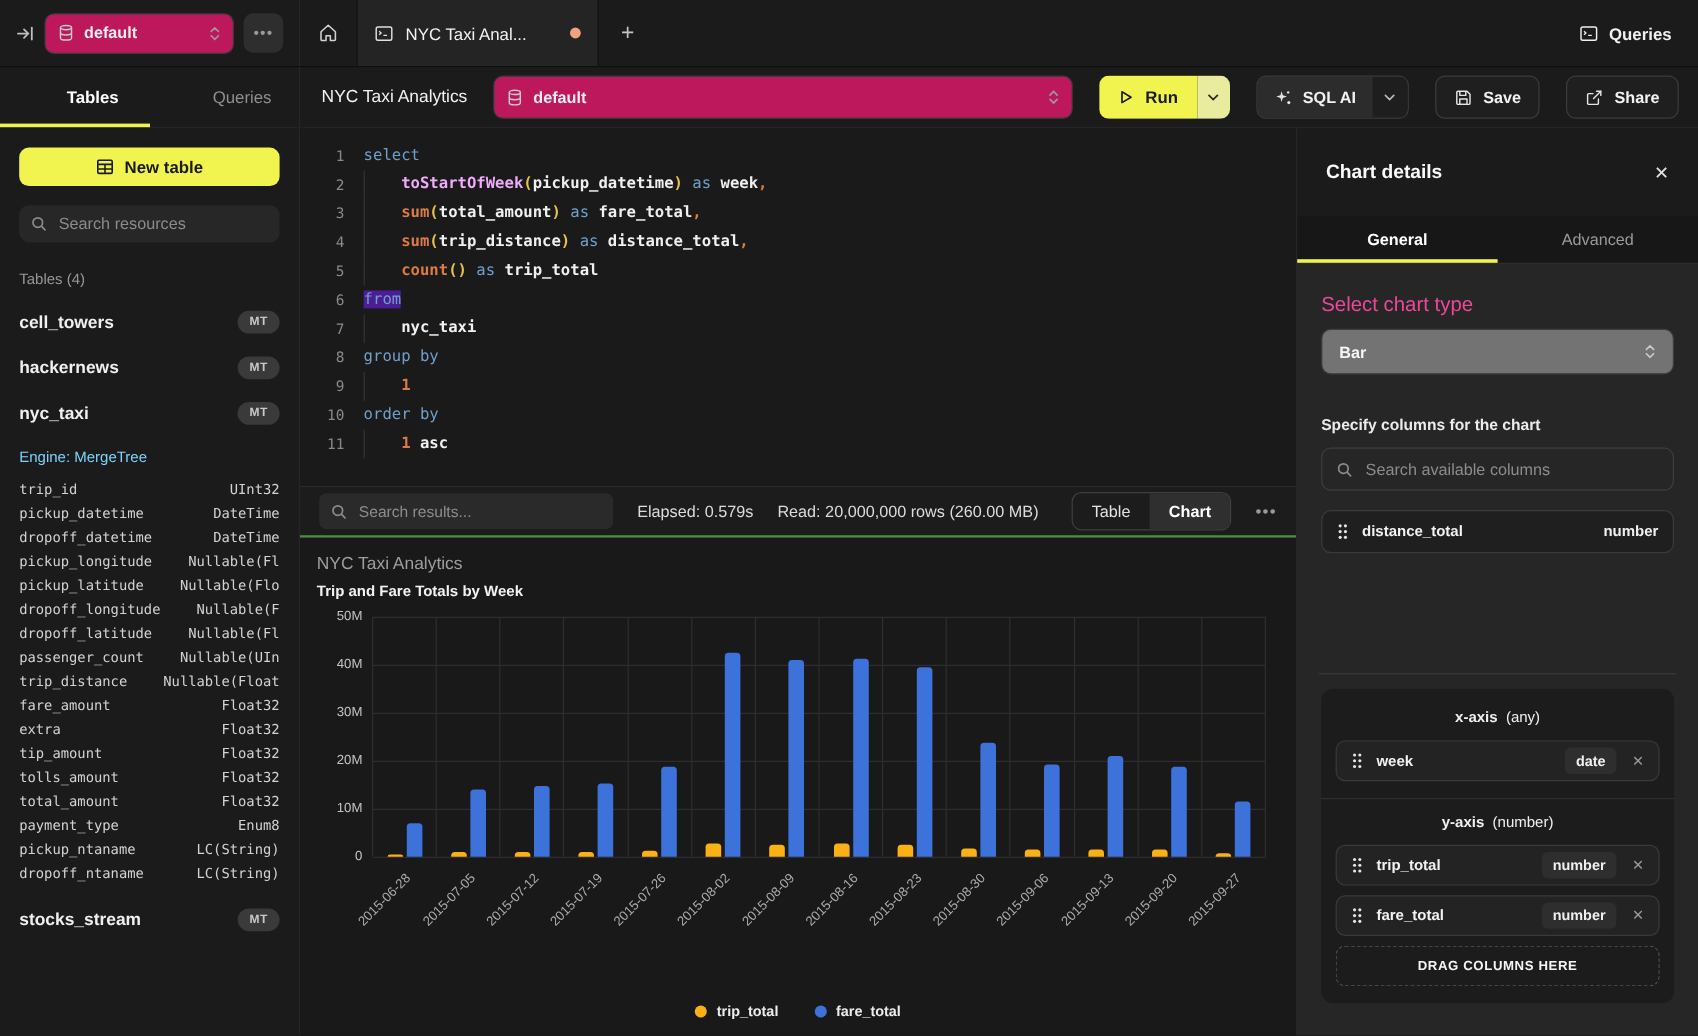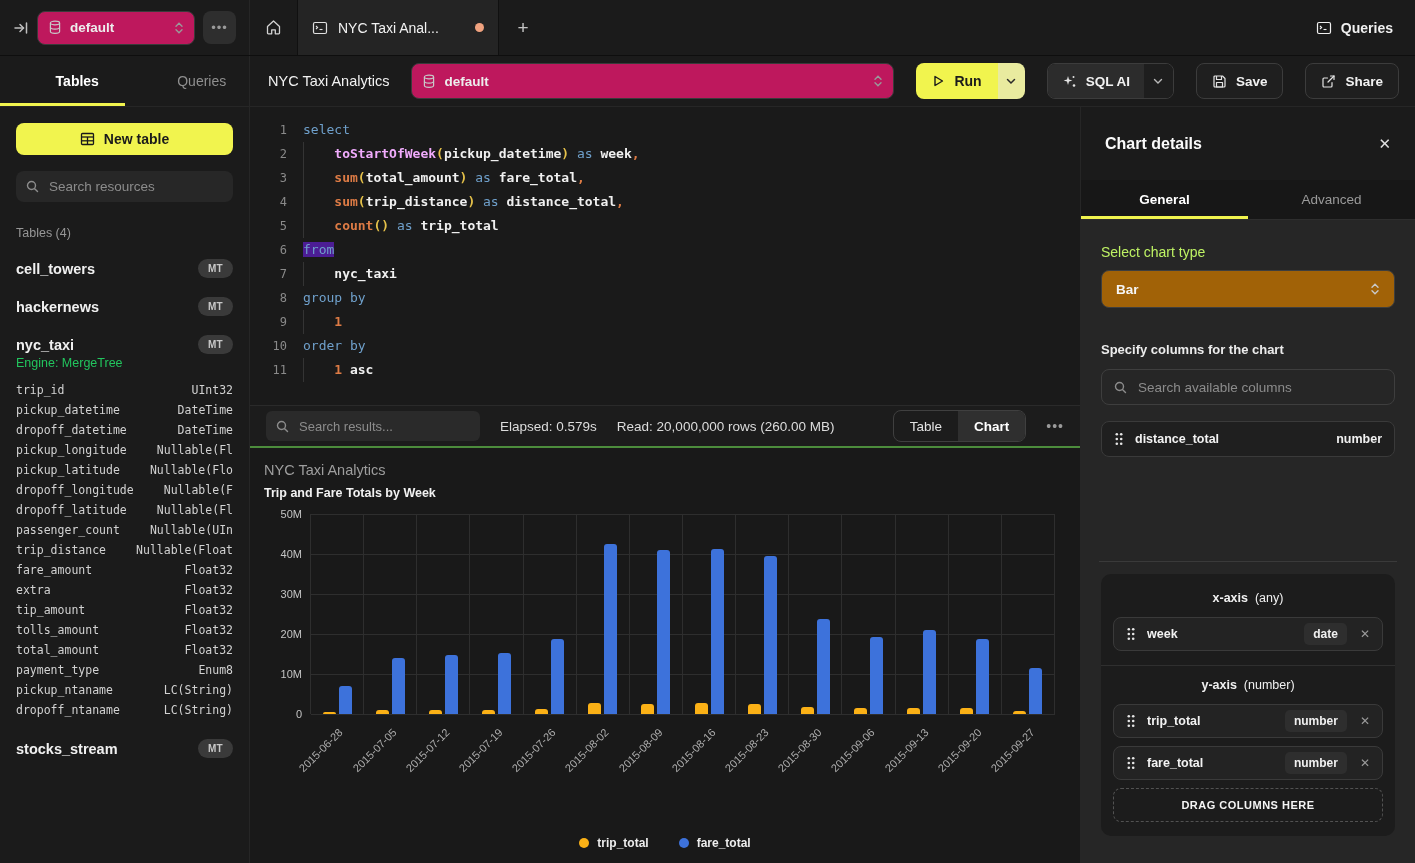--- a/index.html
+++ b/index.html
@@ -56,21 +56,21 @@
   .sidebar { width:250px; flex:none; background:#1B1B1B; border-right:1px solid #262626; padding:16px 16px 0; overflow:hidden; }
   .new-table-btn { height:32px; width:100%; background:var(--accent); border-radius:8px; color:#1A1A1A; font-weight:700; font-size:14px;
                    display:flex; align-items:center; justify-content:center; gap:9px; cursor:pointer; }
   .res-search { margin-top:16px; height:31px; background:#272727; border-radius:8px; display:flex; align-items:center; gap:8px; padding:0 10px; }
   .res-search input, .plain-input { background:transparent; border:none; outline:none; color:#DDD; font-size:13.5px; width:100%; font-family:"Liberation Sans",sans-serif; }
   .res-search input::placeholder, .plain-input::placeholder { color:#8C8C8C; }
   .side-section-label { margin-top:24px; font-size:12.5px; color:#979797; }
   .table-row { margin-top:19px; display:flex; align-items:center; justify-content:space-between; cursor:pointer; }
   .table-row .tname { font-size:14.5px; font-weight:600; color:#F0F0F0; }
   .mt-badge { background:#3A3A3A; color:#C8C8C8; font-size:10px; font-weight:700; padding:4px 10px; border-radius:10px; letter-spacing:.3px; }
-  .engine-line { margin-top:2px; font-size:12.5px; color:#22c55e; }
+  .engine-line { margin-top:20px; font-size:12.5px; color:#7dd3fc; }
   .col-list { margin-top:10px; }
   .col-row { display:flex; justify-content:space-between; font-family:"DejaVu Sans Mono",monospace; font-size:11.5px; color:#D2D2D2; line-height:20px; }
 
   
   .main { flex:1; min-width:0; display:flex; flex-direction:column; background:#1A1A1A; }
 
   .editor { height:298px; padding:11px 0 0; font-family:"DejaVu Sans Mono",monospace; font-size:13px; overflow:hidden; }
   .code-line { display:flex; height:24px; line-height:24px; }
   .gutter { width:53px; flex:none; text-align:right; padding-right:16px; color:#8A8A8A; font-size:12px; }
   .code { position:relative; white-space:pre; flex:1; font-weight:500; color:#E8E8E8; }
@@ -78,21 +78,21 @@
   .tk-kw  { color:#6FA0CB; }
   .tk-fn  { color:#DD7B45; font-weight:700; }
   .tk-fnw { color:#f0abfc; font-weight:700; }
   .tk-pr  { color:#E6C24A; font-weight:700; }
   .tk-id  { color:#F0F0F0; font-weight:700; }
   .tk-cm  { color:#DD7B45; font-weight:700; }
   .tk-num { color:#DD7B45; font-weight:700; }
   .tk-hl  { background:#4c1d95; }
 
   .results-bar { height:41px; border-top:1px solid #2A2A2A; background:#1C1C1C; display:flex; align-items:center; padding:0 16px; gap:20px; }
-  .results-search { width:214px; flex:none; height:30px; background:#2A2A2A; border-radius:6px; display:flex; align-items:center; gap:8px; padding:15px 10px; }
+  .results-search { width:245px; flex:none; height:30px; background:#2A2A2A; border-radius:6px; display:flex; align-items:center; gap:8px; padding:15px 10px; }
   .results-search input { background:transparent; border:none; outline:none; color:#DDD; font-size:13px; width:100%; font-family:"Liberation Sans",sans-serif; }
   .results-search input::placeholder { color:#8C8C8C; }
   .stat { font-size:13.5px; color:#DCDCDC; white-space:nowrap; }
   .view-toggle { margin-left:auto; display:flex; border:1px solid #3F3F3F; border-radius:8px; overflow:hidden; height:32px; }
   .seg { padding:0 16px; display:flex; align-items:center; font-size:13.5px; color:#E3E3E3; cursor:pointer; }
   .seg.active { background:#2F2F2F; color:#FFF; font-weight:700; }
   .rb-more { color:#9A9A9A; font-size:14px; letter-spacing:1px; cursor:pointer; }
 
   .chart-panel { height:417px; border-top:2px solid var(--focus-green); background:#191919; padding:14px 11px 0 14px; position:relative; }
   .chart-title { font-size:14.5px; color:#9E9E9E; }
@@ -113,22 +113,22 @@
   
   .right-panel { width:335px; flex:none; border-left:1px solid #262626; background:#262626; display:flex; flex-direction:column; }
   .rp-header { height:73px; flex:none; background:#1B1B1B; display:flex; align-items:center; padding:0 24px; }
   .rp-title { font-size:16px; font-weight:700; color:#FAFAFA; }
   .rp-close { margin-left:auto; color:#E0E0E0; font-size:15px; cursor:pointer; }
   .rp-tabs { height:40px; flex:none; display:flex; background:#171717; border-bottom:1px solid #2E2E2E; }
   .rp-tab { flex:1; display:flex; align-items:center; justify-content:center; font-size:13.5px; color:#9A9A9A;
             border-bottom:3px solid transparent; padding-top:3px; cursor:pointer; }
   .rp-tab.active { color:#FFFFFF; font-weight:600; border-bottom-color:var(--accent); }
   .rp-content { flex:1; display:flex; flex-direction:column; padding:24px 20px 27px; min-height:0; }
-  .rp-label { font-size:14px; color:#bef264; }
-  .rp-select { margin-top:10px; height:38px; background:#a16207; border:1px solid #3E3E3E; border-radius:8px;
+  .rp-label { font-size:17px; color:#ec4899; }
+  .rp-select { margin-top:10px; height:38px; background:#737373; border:1px solid #3E3E3E; border-radius:8px;
                display:flex; align-items:center; padding:0 14px; cursor:pointer; }
   .rp-select .val { font-size:13.5px; font-weight:600; color:#F5F5F5; flex:1; }
   .rp-strong-label { margin-top:34px; font-size:13px; font-weight:600; color:#ECECEC; }
   .rp-search { margin-top:12px; height:36px; border:1px solid #3E3E3E; border-radius:8px; display:flex; align-items:center; gap:9px; padding:0 12px; }
   .chip { height:36px; border:1px solid #3A3A3A; background:#1F1F1F; border-radius:8px; display:flex; align-items:center; gap:11px; padding:0 12px; }
   .chip .cname { font-size:12.5px; font-weight:700; color:#F2F2F2; }
   .chip .ctype-plain { margin-left:auto; font-size:12.5px; font-weight:600; color:#F0F0F0; }
   .chip .ctype-badge { margin-left:auto; font-size:12px; font-weight:600; color:#F0F0F0; background:#2E2E2E; border-radius:5px; padding:4px 9px; }
   .chip .remove { color:#9A9A9A; font-size:12px; margin-left:2px; cursor:pointer; }
   .avail-chip { margin-top:16px; }

